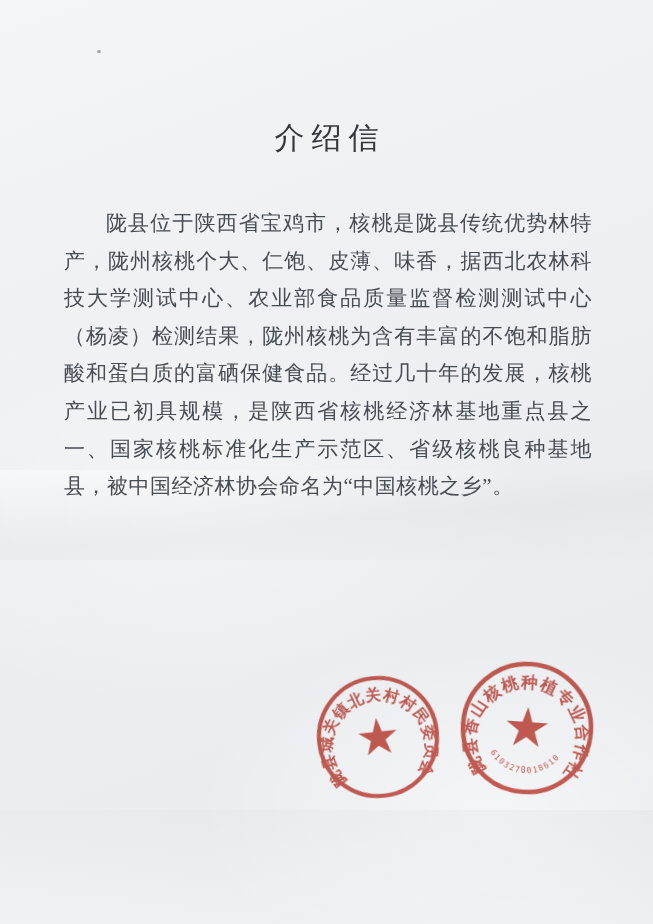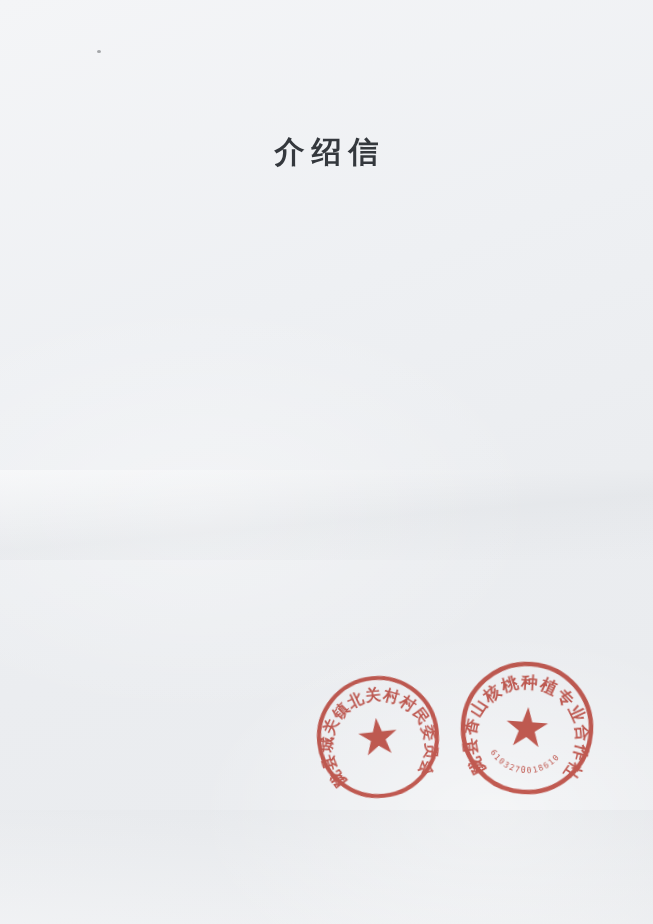--- a/index.html
+++ b/index.html
@@ -18,22 +18,22 @@
   
   .crease1{position:absolute;left:0;top:470px;width:653px;height:90px;
     background:linear-gradient(175deg, rgba(255,255,255,.45), rgba(190,195,200,.12) 55%, rgba(255,255,255,0));
     pointer-events:none;}
   .crease2{position:absolute;left:0;top:810px;width:653px;height:114px;
     background:linear-gradient(185deg, rgba(205,209,214,.18), rgba(255,255,255,.3));
     pointer-events:none;}
   .speck{position:absolute;left:97px;top:50px;width:4px;height:3px;border-radius:50%;
     background:#7a7d80;opacity:.65;}
   .title{
-    position:absolute;left:0;top:132px;width:100%;
-    text-align:center;font-size:30px;font-weight:bold;color:#34383d;
+    position:absolute;left:0;top:118px;width:100%;
+    text-align:center;font-size:30px;font-weight:normal;color:#34383d;
     letter-spacing:7px;text-indent:7px;
   }
   .body-text{
     position:absolute;left:64px;top:205px;width:528px;
     font-size:21px;line-height:37.6px;
     text-align:justify;text-align-last:left;
     letter-spacing:.5px;
   }
   .body-text p{margin:0;text-indent:2em;}
   .sign-block{
@@ -49,20 +49,21 @@
 
 <div class="page">
 
   <div class="crease1"></div>
   <div class="crease2"></div>
   <div class="speck"></div>
 
   <div class="title">介绍信</div>
 
   <div class="body-text">
+    <p>陇县位于陕西省宝鸡市，核桃是陇县传统优势林特产，陇州核桃个大、仁饱、皮薄、味香，据西北农林科技大学测试中心、农业部食品质量监督检测测试中心（杨凌）检测结果，陇州核桃为含有丰富的不饱和脂肪酸和蛋白质的富硒保健食品。经过几十年的发展，核桃产业已初具规模，是陕西省核桃经济林基地重点县之一、国家核桃标准化生产示范区、省级核桃良种基地县，被中国经济林协会命名为“中国核桃之乡”。</p>
   </div>
 
 
   <svg class="seal seal-left" width="132" height="132" viewBox="0 0 132 132">
     <defs>
       <path id="arcL" d="M 26.5 101.5 A 47 47 0 1 1 105.5 101.5" fill="none"></path>
     </defs>
     <circle cx="66" cy="66" r="59" fill="none" stroke="#c4473c" stroke-width="4.2"></circle>
     <text x="66" y="83" text-anchor="middle" font-size="50" fill="#c4473c" font-family="DejaVu Sans, sans-serif">★</text>
     <text font-size="15.5" fill="#c4473c" letter-spacing="1" font-family="Liberation Serif, DejaVu Serif, serif" font-weight="bold">

